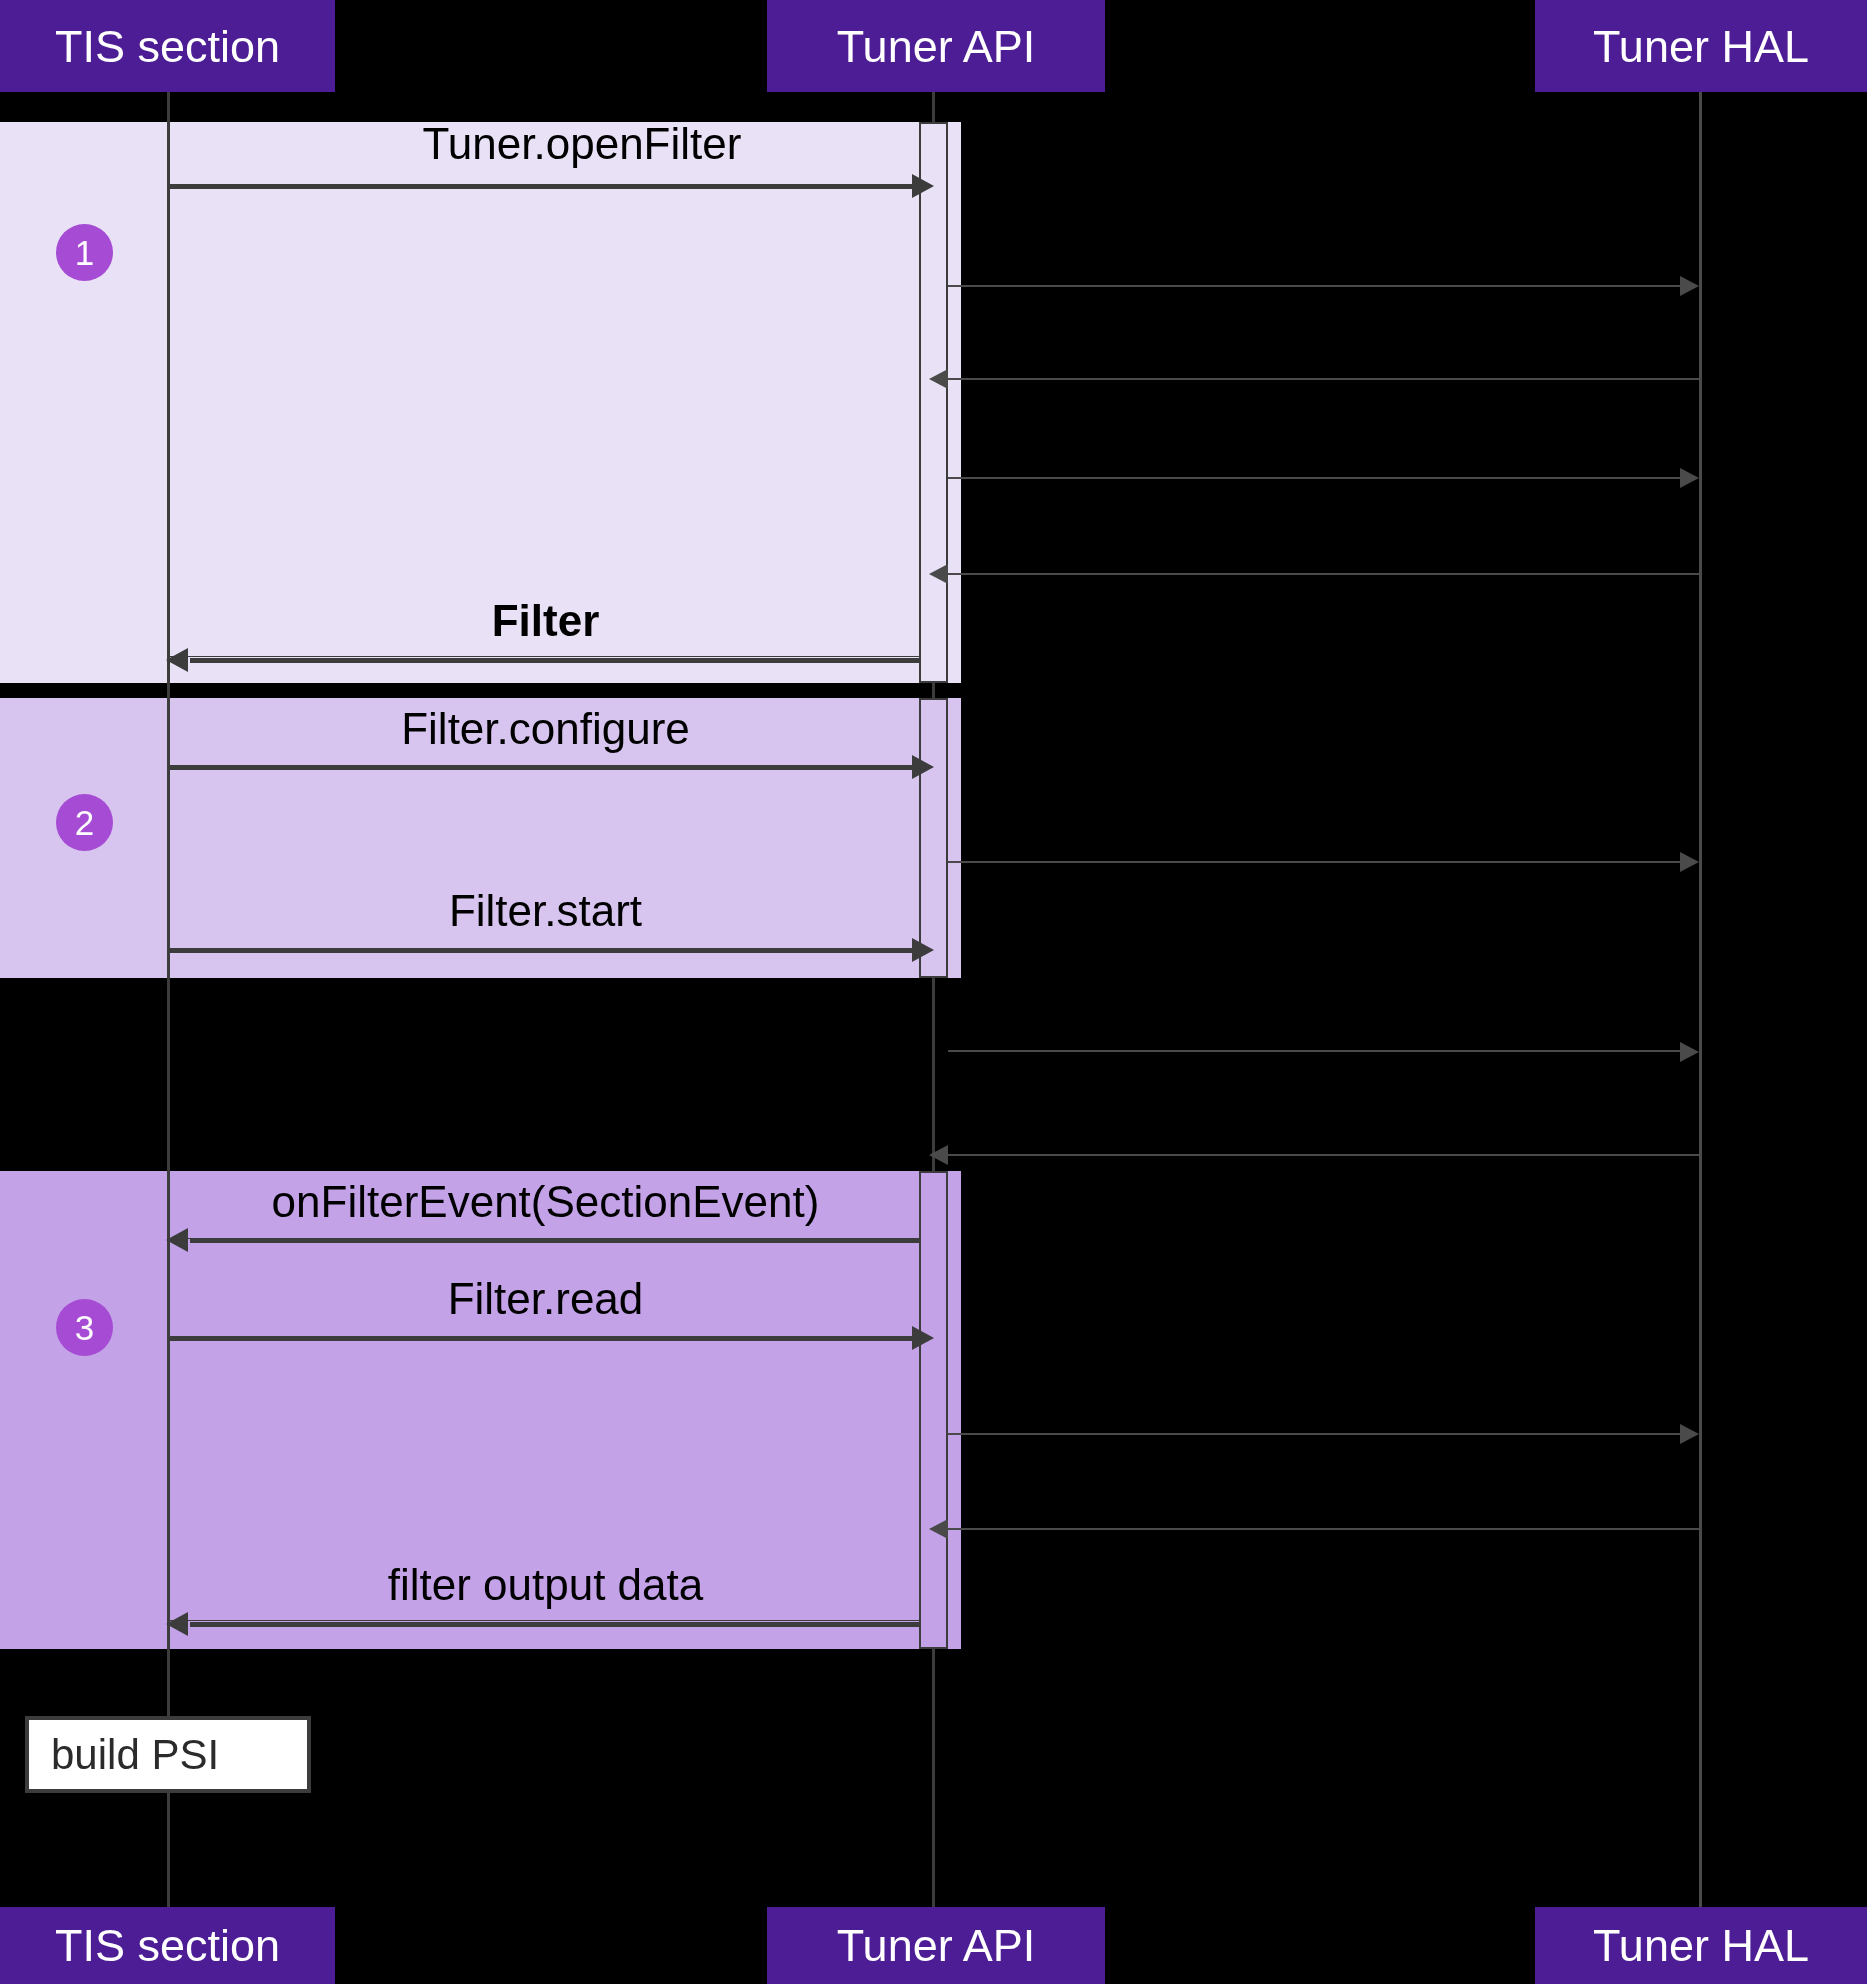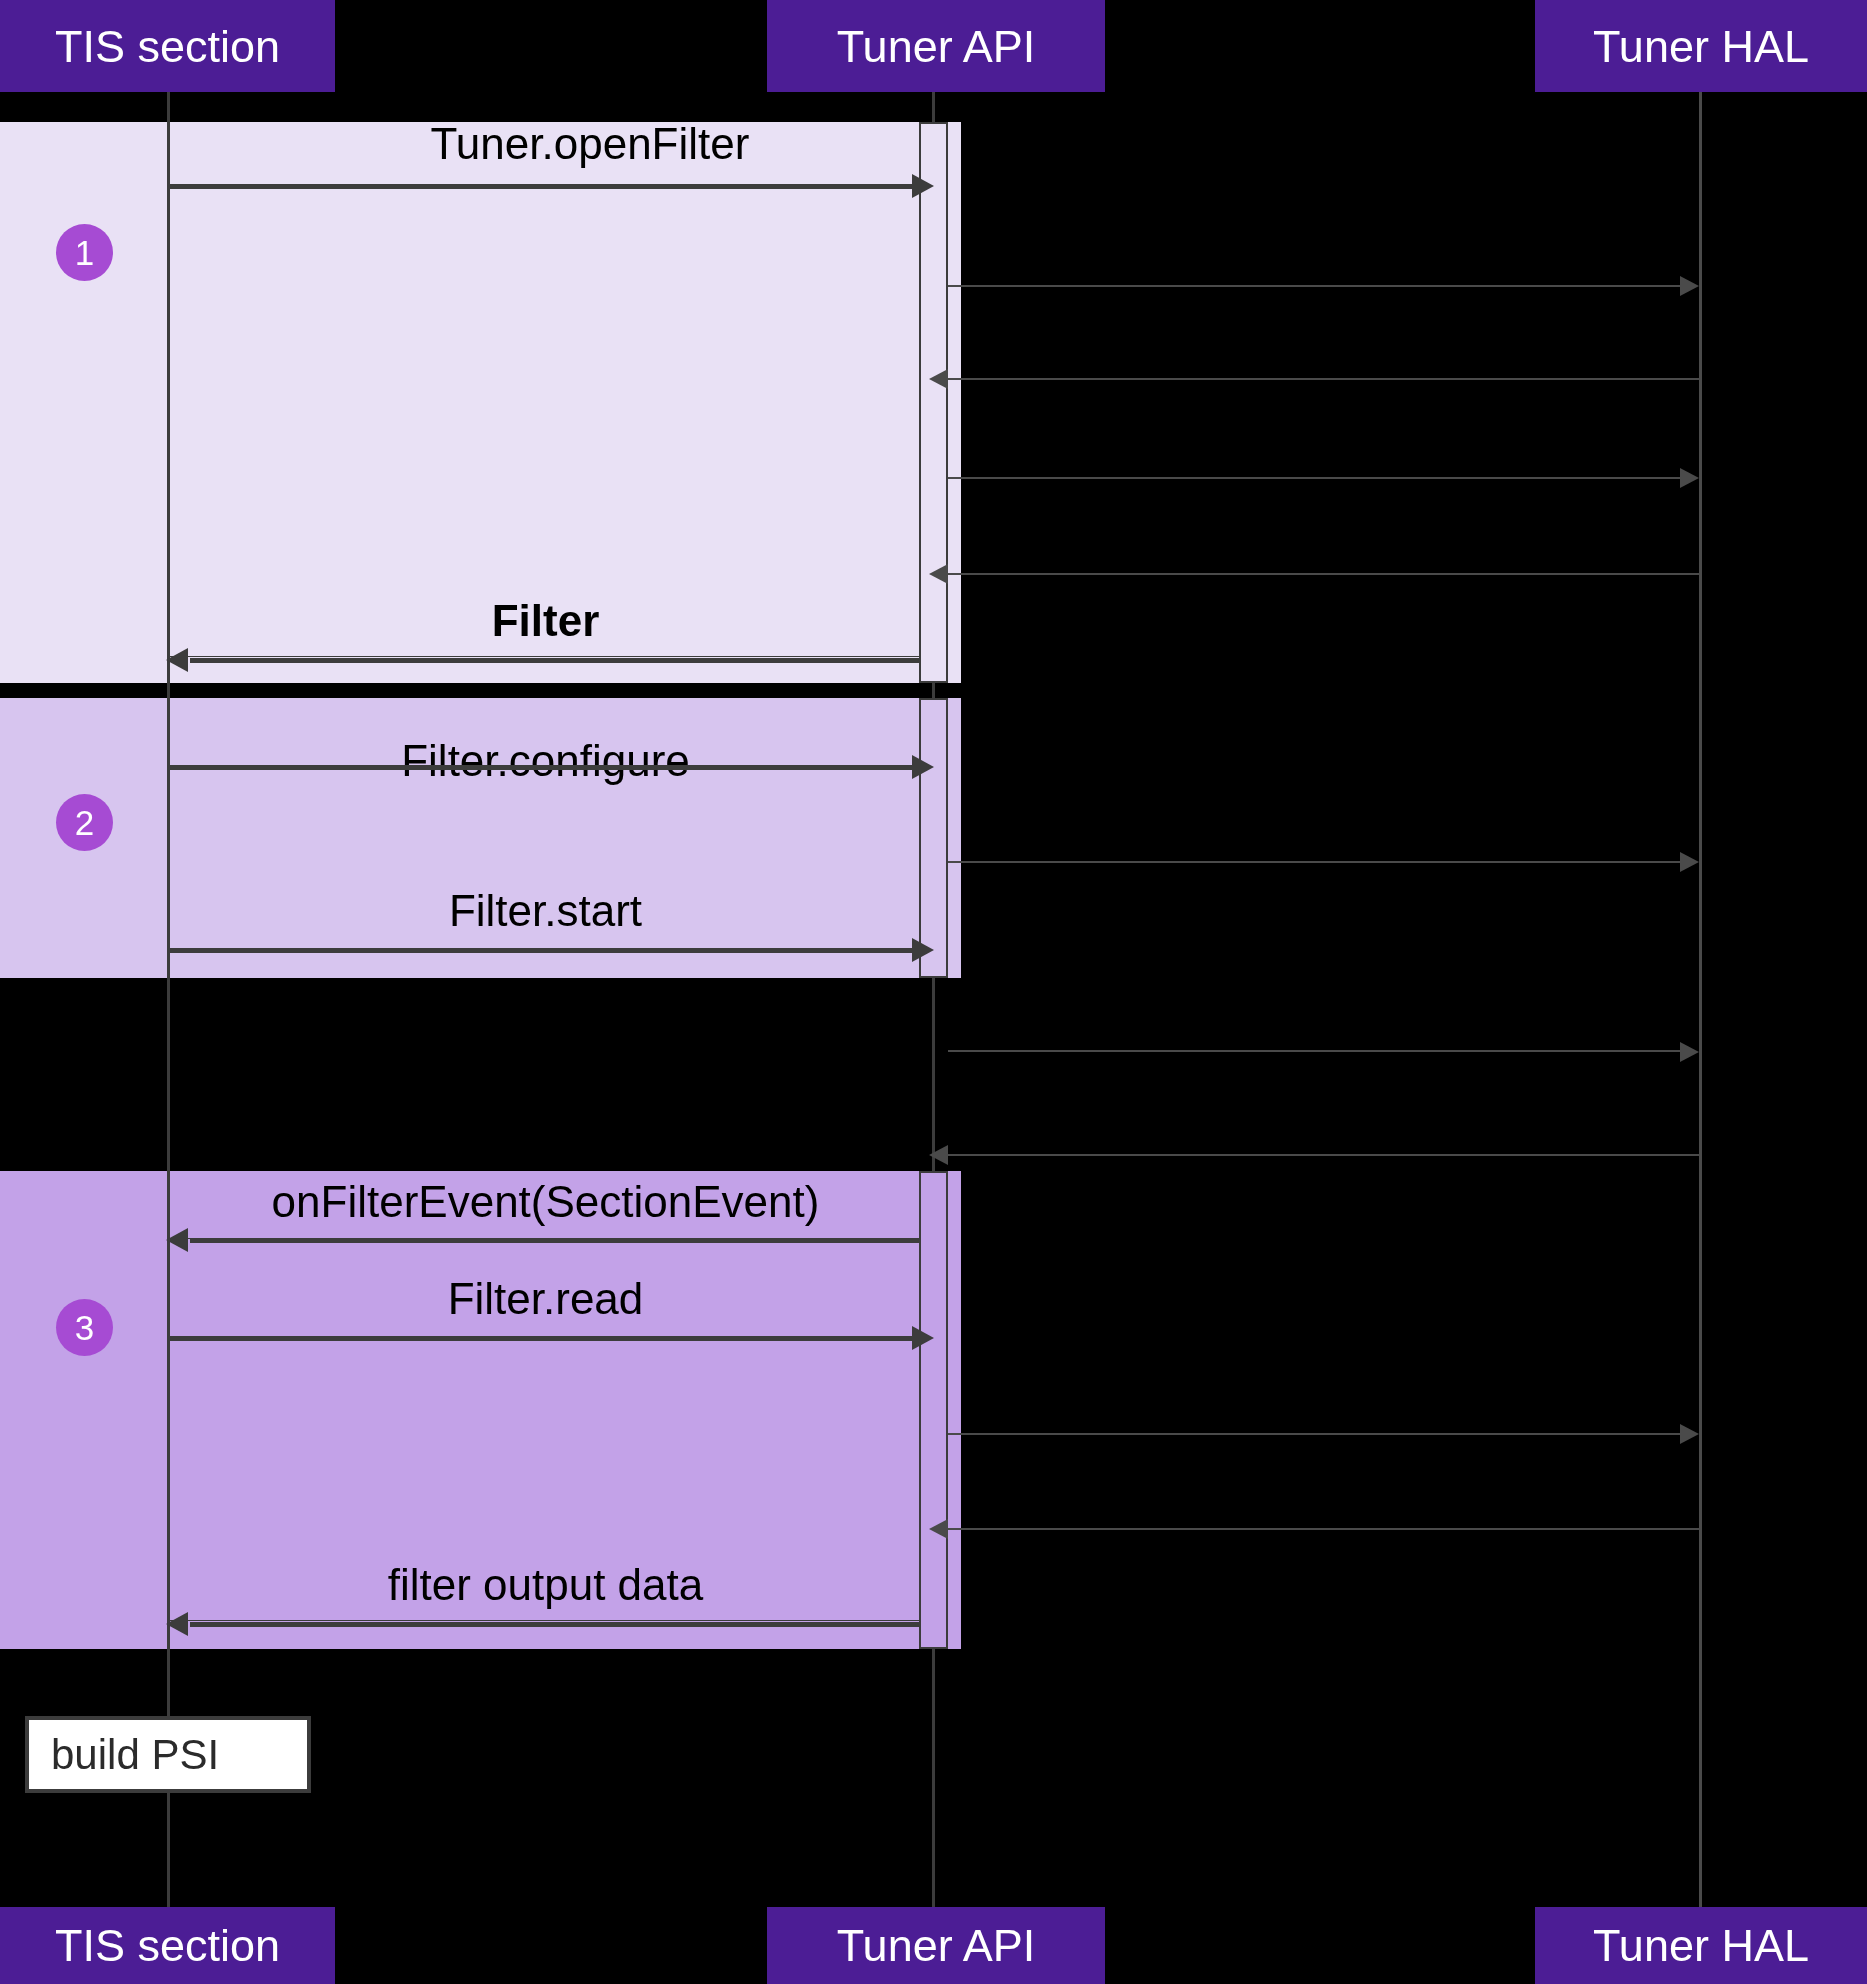--- a/index.html
+++ b/index.html
@@ -57,21 +57,21 @@
   <div class="lifeline" style="left:1699px;top:92px;height:1815px;background:#4A4A4A;width:2.9px;"></div>
 
   <div class="activation" style="left:919px;top:122px;width:29px;height:561px;background:#E9E1F5;"></div>
   <div class="activation" style="left:919px;top:698px;width:29px;height:280px;background:#D7C5EF;"></div>
   <div class="activation" style="left:919px;top:1171px;width:29px;height:478px;background:#C3A2E8;"></div>
 
   <div style="position:absolute;left:167px;top:122px;width:2.9px;height:561px;background:#3C3C3C;"></div>
   <div style="position:absolute;left:167px;top:698px;width:2.9px;height:280px;background:#3C3C3C;"></div>
   <div style="position:absolute;left:167px;top:1171px;width:2.9px;height:478px;background:#3C3C3C;"></div>
 
-  <div class="msglabel" style="left:178px;top:122px;width:824px;">Tuner.openFilter</div>
+  <div class="msglabel" style="left:170px;top:122px;width:824px;">Tuner.openFilter</div>
   <div class="msgline" style="left:168px;top:184px;width:746px;"></div>
   <div class="arrowhead right" style="left:912px;top:174px;"></div>
   <div style="position:absolute;left:170px;top:186px;width:751px;height:1.4px;background:#3C3C3C;"></div>
 
   <div class="msgline thin" style="left:948px;top:285px;width:732px;"></div>
   <div class="arrowhead right sm" style="left:1680px;top:276px;"></div>
 
   <div class="msgline thin" style="left:948px;top:378px;width:752px;"></div>
   <div class="arrowhead left sm" style="left:929px;top:369px;"></div>
 
@@ -83,21 +83,21 @@
 
   <div class="msglabel" style="left:170px;top:599px;width:751px;font-weight:bold;">Filter</div>
   <div class="msgline" style="left:190px;top:658px;width:731px;"></div>
   <div class="arrowhead left" style="left:166px;top:648px;"></div>
   <div style="position:absolute;left:170px;top:656px;width:751px;height:1.4px;background:#3C3C3C;"></div>
 
   <div class="badge" style="left:56px;top:224px;width:57px;height:57px;">
     <span>1</span>
   </div>
 
-  <div class="msglabel" style="left:170px;top:707px;width:751px;margin-top:32px;">Filter.configure</div>
+  <div class="msglabel" style="left:170px;top:707px;width:751px;">Filter.configure</div>
   <div class="msgline" style="left:168px;top:765px;width:746px;"></div>
   <div class="arrowhead right" style="left:912px;top:755px;"></div>
   <div style="position:absolute;left:170px;top:765px;width:751px;height:1.4px;background:#3C3C3C;"></div>
 
   <div class="msgline thin" style="left:948px;top:861px;width:732px;"></div>
   <div class="arrowhead right sm" style="left:1680px;top:852px;"></div>
 
   <div class="msglabel" style="left:170px;top:889px;width:751px;text-align:center;">Filter.start</div>
   <div class="msgline" style="left:168px;top:948px;width:746px;"></div>
   <div class="arrowhead right" style="left:912px;top:938px;"></div>

